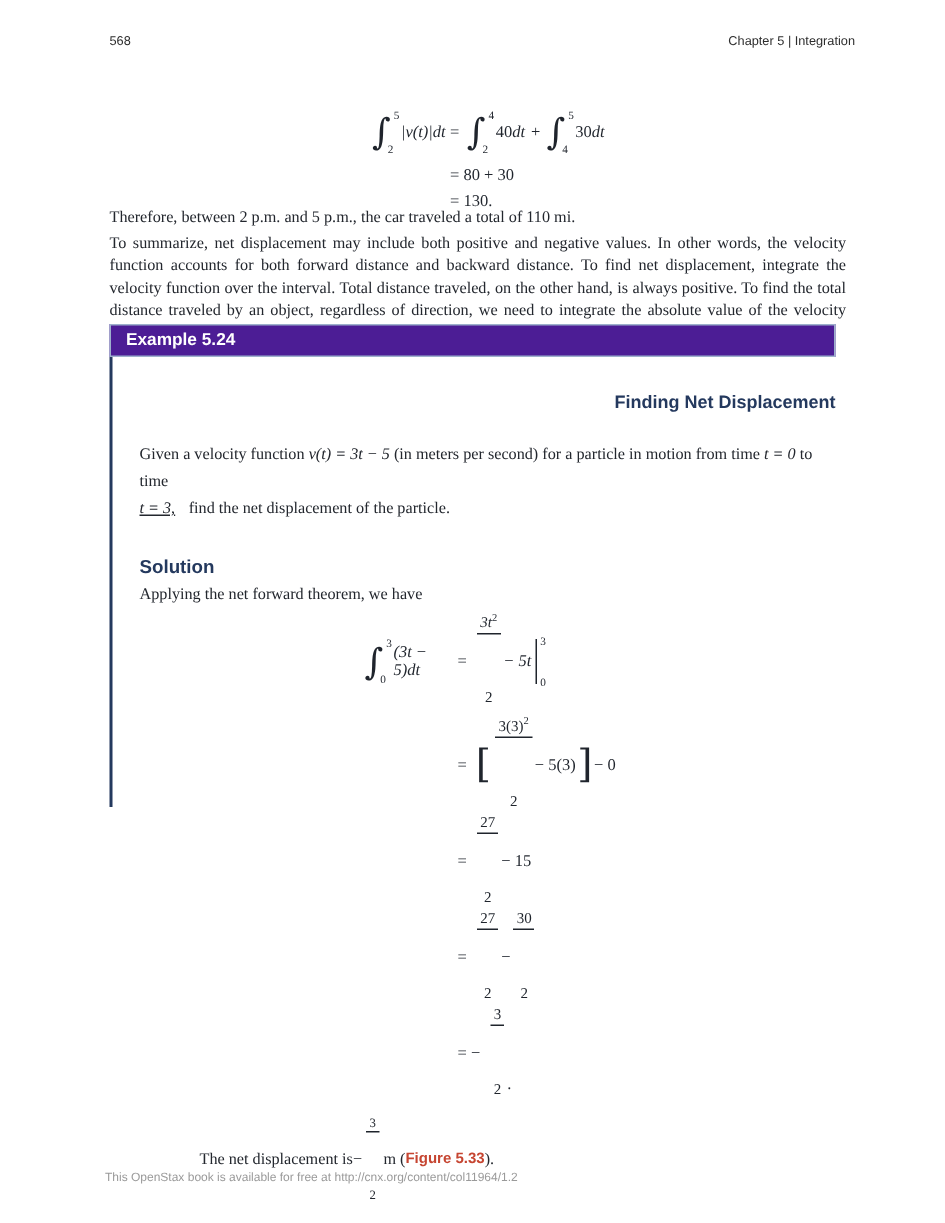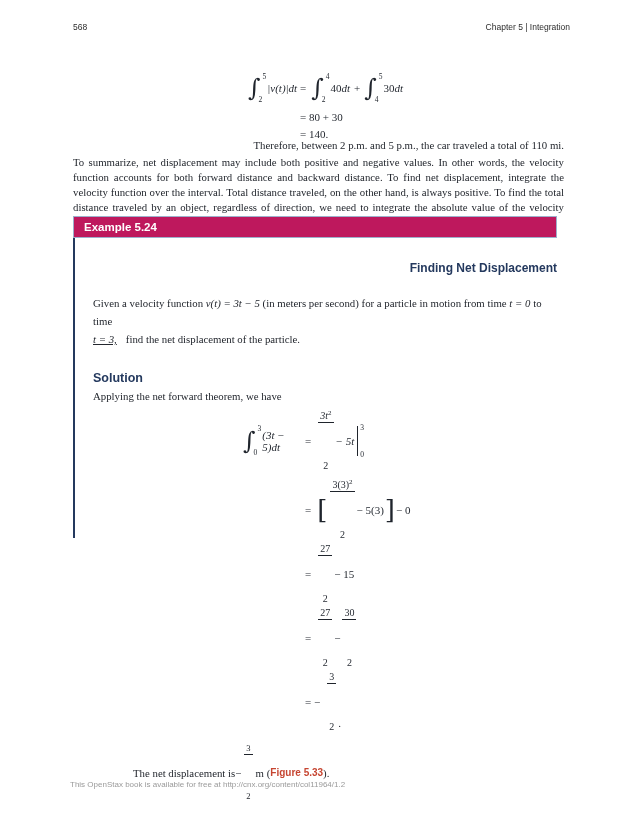--- a/index.html
+++ b/index.html
@@ -12,21 +12,21 @@
     position:absolute;top:22px;left:73px;right:60px;
     display:flex;justify-content:space-between;align-items:baseline;
     font-family:"Liberation Sans",sans-serif;font-size:8.5px;color:#2d2d2d;
   }
   .pg-footer{
     position:absolute;top:780px;left:70px;
     font-family:"Liberation Sans",sans-serif;font-size:8px;color:#9a9a9a;
   }
   
   .para{position:absolute;left:73px;width:491px;font-size:10.8px;line-height:15px;}
-  .para1{top:138px;text-align:right;}
+  .para1{top:138px;}
   .para2{top:155px;text-align:justify;}
   
   .mrow{display:flex;align-items:center;font-size:11px;color:#1f242c;}
   .mlhs{display:flex;align-items:center;}
   .mrhs{display:flex;align-items:center;}
   .mi{font-style:italic;}
   .rm{font-style:normal;}
   .meq{margin-right:5px;}
   .mplus{margin:0 4px;}
   .integral{display:inline-flex;align-items:center;margin-right:1px;height:36px;}
@@ -43,21 +43,21 @@
   .evalbar .lo{position:absolute;bottom:-3px;left:2px;font-size:7.5px;font-style:normal;}
   .bigbracket{font-family:"DejaVu Serif",serif;font-size:26px;line-height:1;font-style:normal;font-weight:300;margin:0 1px;}
   .baseline-dot{align-self:flex-end;padding-bottom:3px;}
   
   .math-top{position:absolute;top:70px;left:248px;}
   .math-top .mlhs{width:52px;}
   .math-top .sub{margin-top:5px;font-size:11px;}
   
   .example{position:absolute;top:216px;left:73px;width:484px;}
   .example-bar{
-    height:20px;line-height:20px;background:#be185d;border:1px solid #9db0cc;
+    height:20px;line-height:20px;background:#4c1d95;border:1px solid #9db0cc;
     color:#ffffff;font-family:"Liberation Sans",sans-serif;font-size:11.5px;
     font-weight:600;padding-left:10px;
   }
   .example-body{
     border-left:2px solid #24395e;padding:9px 0 0 18px;height:300px;box-sizing:border-box;
   }
   .ex-title{
     font-family:"Liberation Sans",sans-serif;font-size:12px;font-weight:700;color:#24395e;margin-top:14px;text-align:right;
   }
   .ex-given{margin-top:19px;font-size:10.8px;line-height:18px;width:462px;}
@@ -118,21 +118,21 @@
       <span class="rm">30</span>
         <span class="mi">dt</span>
     </span>
   </div>
   <div class="mrow sub">
     <span class="mlhs"></span>
     <span class="mrhs rm">= 80 + 30</span>
   </div>
   <div class="mrow sub">
     <span class="mlhs"></span>
-    <span class="mrhs rm">= 140.</span>
+    <span class="mrhs rm">= 130.</span>
   </div>
 </div>
 
 <div class="para para1">Therefore, between 2 p.m. and 5 p.m., the car traveled a total of 110 mi.</div>
 <div class="para para2">To summarize, net displacement may include both positive and negative values. In other words, the velocity function accounts for both forward distance and backward distance. To find net displacement, integrate the velocity function over the interval. Total distance traveled, on the other hand, is always positive. To find the total distance traveled by an object, regardless of direction, we need to integrate the absolute value of the velocity function.</div>
 
 <div class="example">
   <div class="example-bar">Example 5.24</div>
   <div class="example-body">
     <div class="ex-title">Finding Net Displacement</div>

